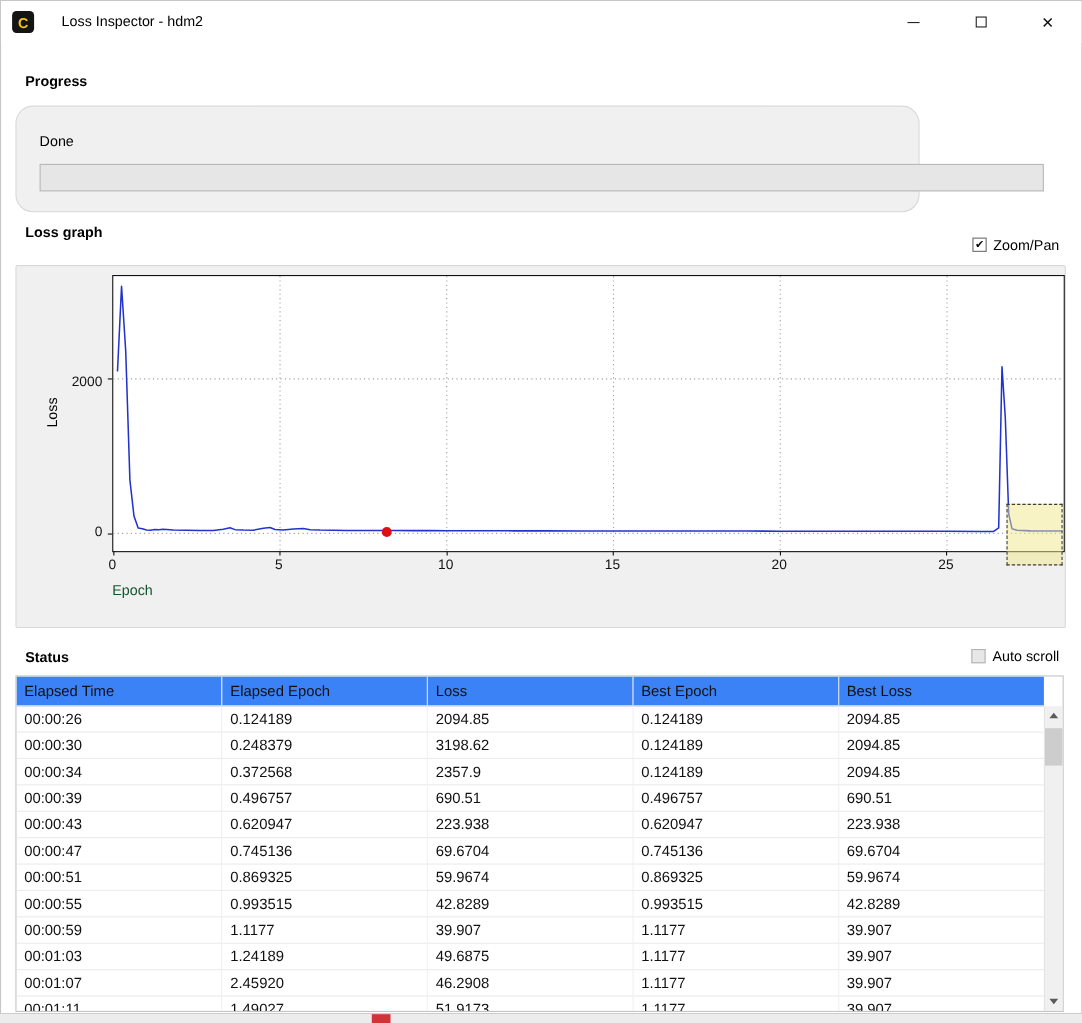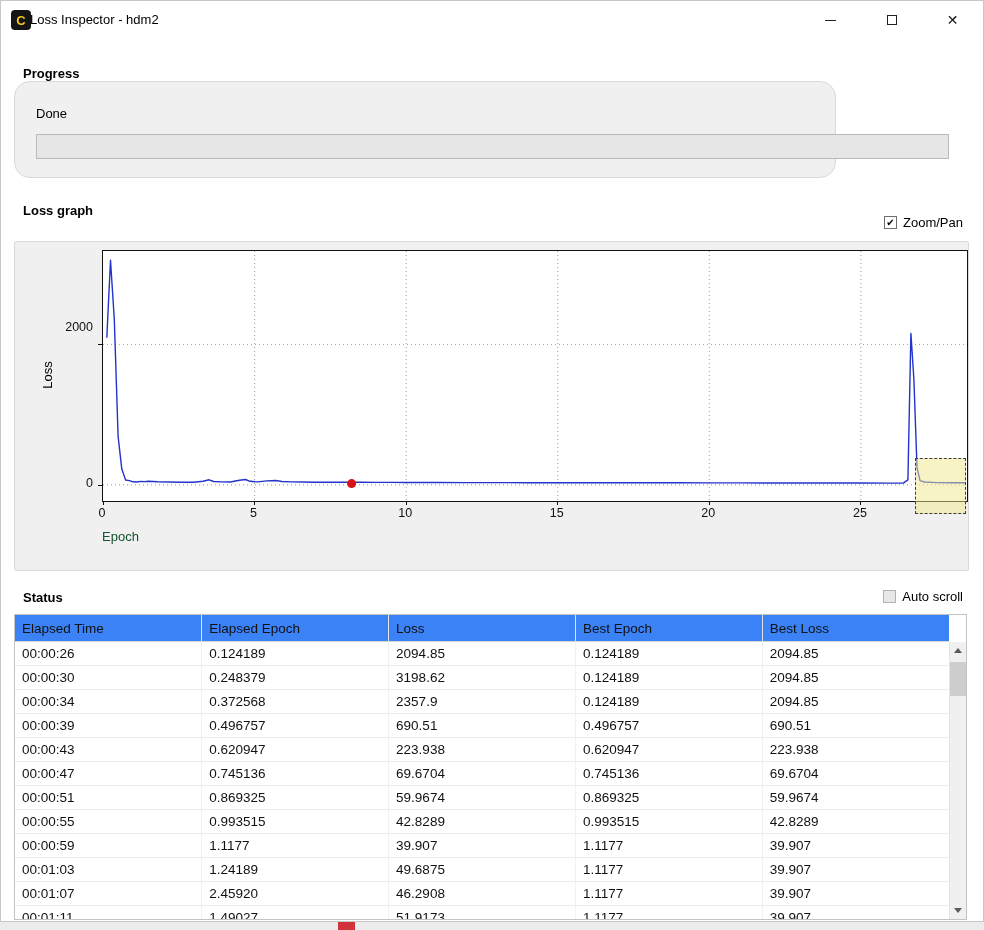--- a/index.html
+++ b/index.html
@@ -6,21 +6,21 @@
   body{
     width:984px;height:930px;position:relative;overflow:hidden;
     font-family:"Liberation Sans","DejaVu Sans",sans-serif;
     background:#ffffff;color:#000;
   }
   .window{position:absolute;left:0;top:0;width:984px;height:922px;background:#fff;border:1px solid #c7c7c7;box-sizing:border-box;}
   
   .titlebar{position:absolute;left:0;top:0;width:100%;height:38px;background:#fff;}
   .app-icon{position:absolute;left:10px;top:9px;width:20px;height:20px;background:#141414;color:#f5c518;
     border-radius:4px;display:flex;align-items:center;justify-content:center;font-weight:700;font-size:13px;}
-  .window-title{position:absolute;left:29px;top:11px;font-size:13px;color:#000;}
+  .window-title{position:absolute;left:55px;top:11px;font-size:13px;color:#000;}
   .win-controls{position:absolute;right:0;top:0;height:38px;display:flex;}
   .win-btn{width:61px;height:38px;display:flex;align-items:center;justify-content:center;color:#222;}
   .icon-min{width:11px;height:1px;background:#222;}
   .icon-max{width:10px;height:10px;border:1px solid #222;box-sizing:border-box;}
   .icon-close{font-size:14px;line-height:1;color:#111;}
   
   .section-label{position:absolute;font-weight:700;font-size:13px;color:#000;text-align:right;}
   .groupbox{position:absolute;background:#f0f0f0;border:1px solid #d9d9d9;border-radius:2px;box-sizing:border-box;}
   .inner-label{position:absolute;font-size:13px;color:#000;}
   .progress-track{position:absolute;left:21px;top:52px;width:911px;height:23px;background:#e6e6e6;border:1px solid #b9b9b9;}
@@ -79,38 +79,38 @@
       <div class="win-btn">
         <span class="icon-max"></span>
       </div>
       <div class="win-btn">
         <span class="icon-close">✕</span>
       </div>
     </div>
   </div>
 
   <div class="section-label" style="left:22px;top:65px;">Progress</div>
-  <div class="groupbox" style="left:13px;top:80px;width:822px;height:97px;border-radius:16px;">
+  <div class="groupbox" style="left:13px;top:95px;width:822px;height:97px;border-radius:16px;">
     <div class="inner-label" style="left:21px;top:24px;">Done</div>
     <div class="progress-track">
       <div class="progress-fill" style="width: 0%;"></div>
     </div>
   </div>
 
   <div class="section-label" style="left:22px;top:202px;">Loss graph</div>
   <div class="checkbox-row" style="right:20px;top:214px;">
     <span class="cb">✔</span>
     <span>Zoom/Pan</span>
   </div>
 
   <div class="groupbox" style="left:13px;top:240px;width:955px;height:330px;">
     <div class="y-axis-title">Loss</div>
     <div class="y-ticks">
         <span style="top: 225.848px;">0</span>
-        <span style="top: 70px; text-align: center;">2000</span>
+        <span style="top: 90px; text-align: center;">2000</span>
       </div>
     <div class="plot">
       <svg width="864" height="250">
           <line x1="0" x2="864" y1="233.84831460674158" y2="233.84831460674158" stroke="#9c9c9c" stroke-dasharray="1 3"></line>
           <line x1="0" x2="864" y1="93.39887640449439" y2="93.39887640449439" stroke="#9c9c9c" stroke-dasharray="1 3"></line>
           <line x1="151.57894736842104" x2="151.57894736842104" y1="0" y2="250" stroke="#9c9c9c" stroke-dasharray="1 3"></line>
           <line x1="303.1578947368421" x2="303.1578947368421" y1="0" y2="250" stroke="#9c9c9c" stroke-dasharray="1 3"></line>
           <line x1="454.7368421052631" x2="454.7368421052631" y1="0" y2="250" stroke="#9c9c9c" stroke-dasharray="1 3"></line>
           <line x1="606.3157894736842" x2="606.3157894736842" y1="0" y2="250" stroke="#9c9c9c" stroke-dasharray="1 3"></line>
           <line x1="757.8947368421052" x2="757.8947368421052" y1="0" y2="250" stroke="#9c9c9c" stroke-dasharray="1 3"></line>

